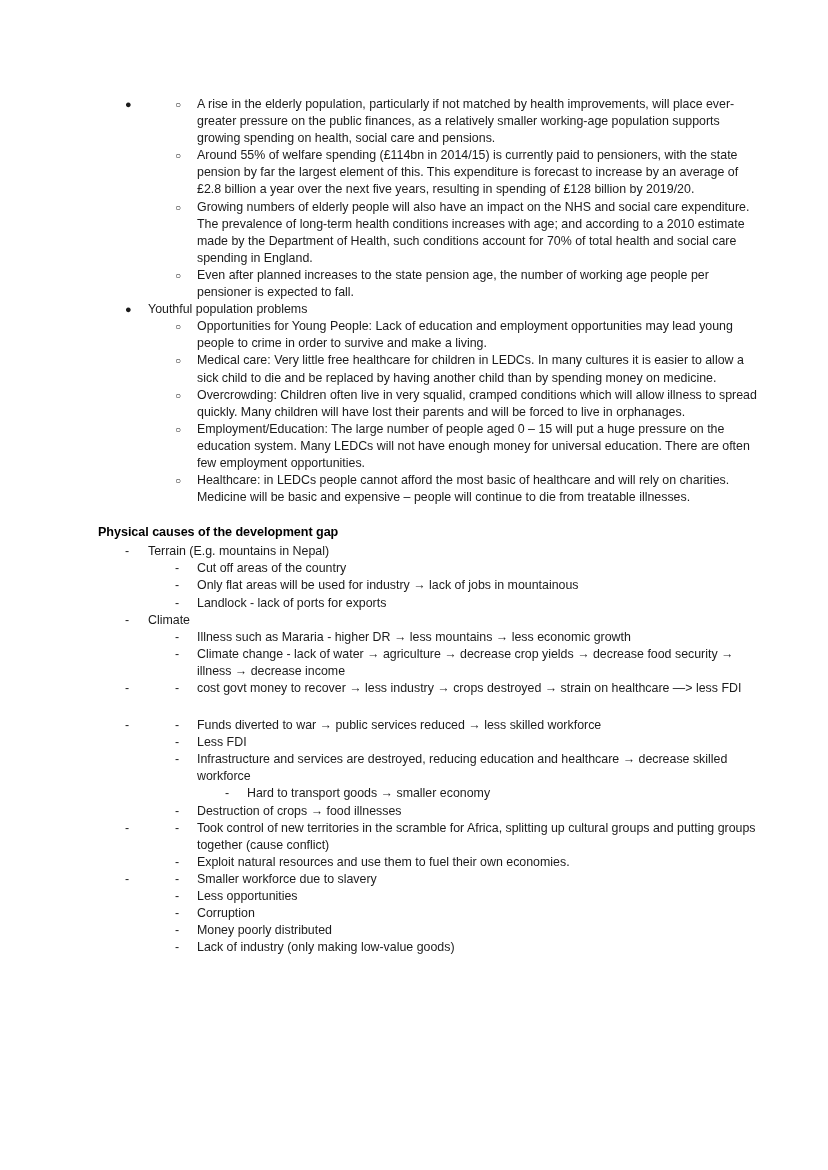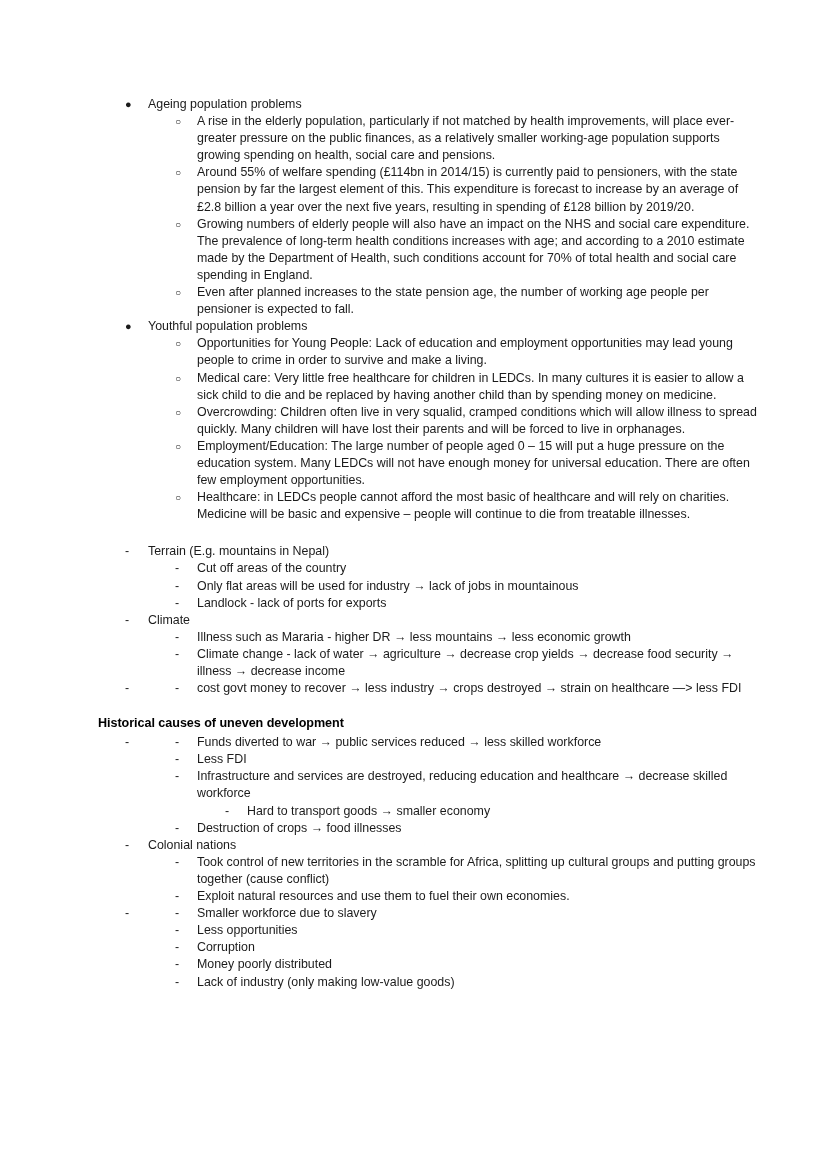--- a/index.html
+++ b/index.html
@@ -97,21 +97,20 @@
 </head>
 <body>
 
 <div id="page">
   <div class="content">
     <div id="sections-root">
         <div>
           <ul class="lvl lvl1">
             <li class="item">
               <span class="marker disc">●</span>
-              <span class="txt">Ageing population problems</span>
               <ul class="lvl lvl2">
                 <li class="item">
                   <span class="marker circ">○</span>
                   <span class="txt">A rise in the elderly population, particularly if not matched by health improvements, will place ever-greater pressure on the public finances, as a relatively smaller working-age population supports growing spending on health, social care and pensions.</span>
                 </li>
                 <li class="item">
                   <span class="marker circ">○</span>
                   <span class="txt">Around 55% of welfare spending (£114bn in 2014/15) is currently paid to pensioners, with the state pension by far the largest element of this. This expenditure is forecast to increase by an average of £2.8 billion a year over the next five years, resulting in spending of £128 billion by 2019/20.</span>
                 </li>
                 <li class="item">
@@ -146,20 +145,21 @@
                 </li>
                 <li class="item">
                   <span class="marker circ">○</span>
                   <span class="txt">Healthcare: in LEDCs people cannot afford the most basic of healthcare and will rely on charities. Medicine will be basic and expensive – people will continue to die from treatable illnesses.</span>
                 </li>
               </ul>
             </li>
           </ul>
         </div>
         <div class="gap-before-heading"></div>
+        <h2 class="section-heading">Physical causes of the development gap</h2>
         <div class="gap-after-heading"></div>
         <div>
           <ul class="lvl lvl1">
             <li class="item">
               <span class="marker dash">-</span>
               <span class="txt">Terrain (E.g. mountains in Nepal)</span>
               <ul class="lvl lvl2">
                 <li class="item">
                   <span class="marker dash">-</span>
                   <span class="txt">Cut off areas of the country</span>
@@ -193,21 +193,20 @@
               <ul class="lvl lvl2">
                 <li class="item">
                   <span class="marker dash">-</span>
                   <span class="txt">cost govt money to recover → less industry → crops destroyed → strain on healthcare —&gt; less FDI</span>
                 </li>
               </ul>
             </li>
           </ul>
         </div>
         <div class="gap-before-heading"></div>
-        <h2 class="section-heading">Historical causes of uneven development</h2>
         <div class="gap-after-heading"></div>
         <div>
           <ul class="lvl lvl1">
             <li class="item">
               <span class="marker dash">-</span>
               <ul class="lvl lvl2">
                 <li class="item">
                   <span class="marker dash">-</span>
                   <span class="txt">Funds diverted to war → public services reduced → less skilled workforce</span>
                 </li>
@@ -226,21 +225,20 @@
                   </ul>
                 </li>
                 <li class="item">
                   <span class="marker dash">-</span>
                   <span class="txt">Destruction of crops → food illnesses</span>
                 </li>
               </ul>
             </li>
             <li class="item">
               <span class="marker dash">-</span>
-              <span class="txt">Colonial nations</span>
               <ul class="lvl lvl2">
                 <li class="item">
                   <span class="marker dash">-</span>
                   <span class="txt">Took control of new territories in the scramble for Africa, splitting up cultural groups and putting groups together (cause conflict)</span>
                 </li>
                 <li class="item">
                   <span class="marker dash">-</span>
                   <span class="txt">Exploit natural resources and use them to fuel their own economies.</span>
                 </li>
               </ul>

